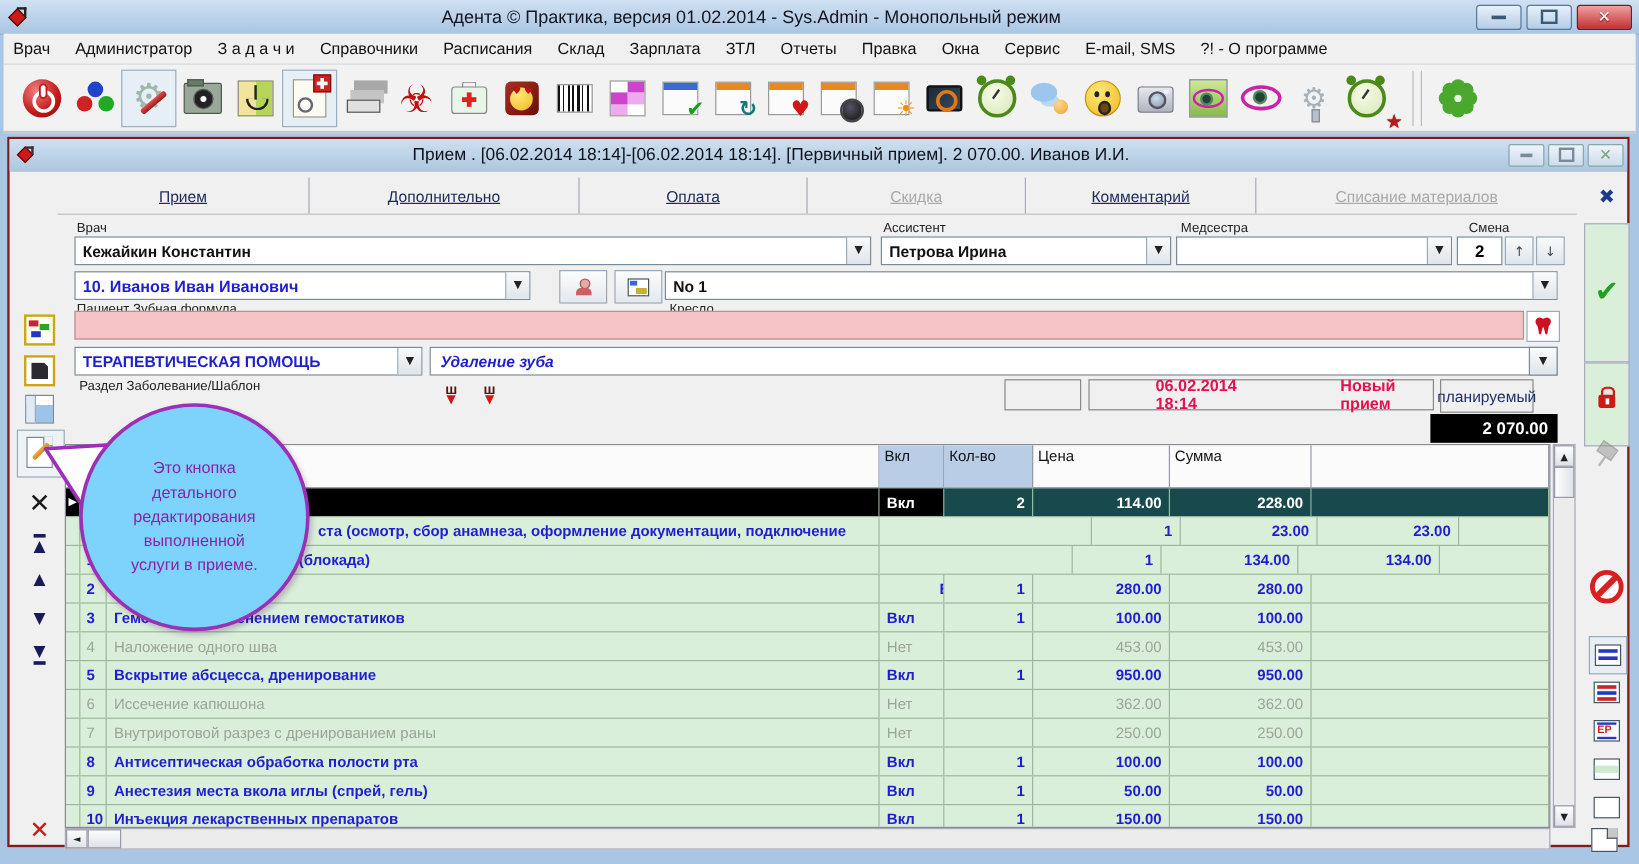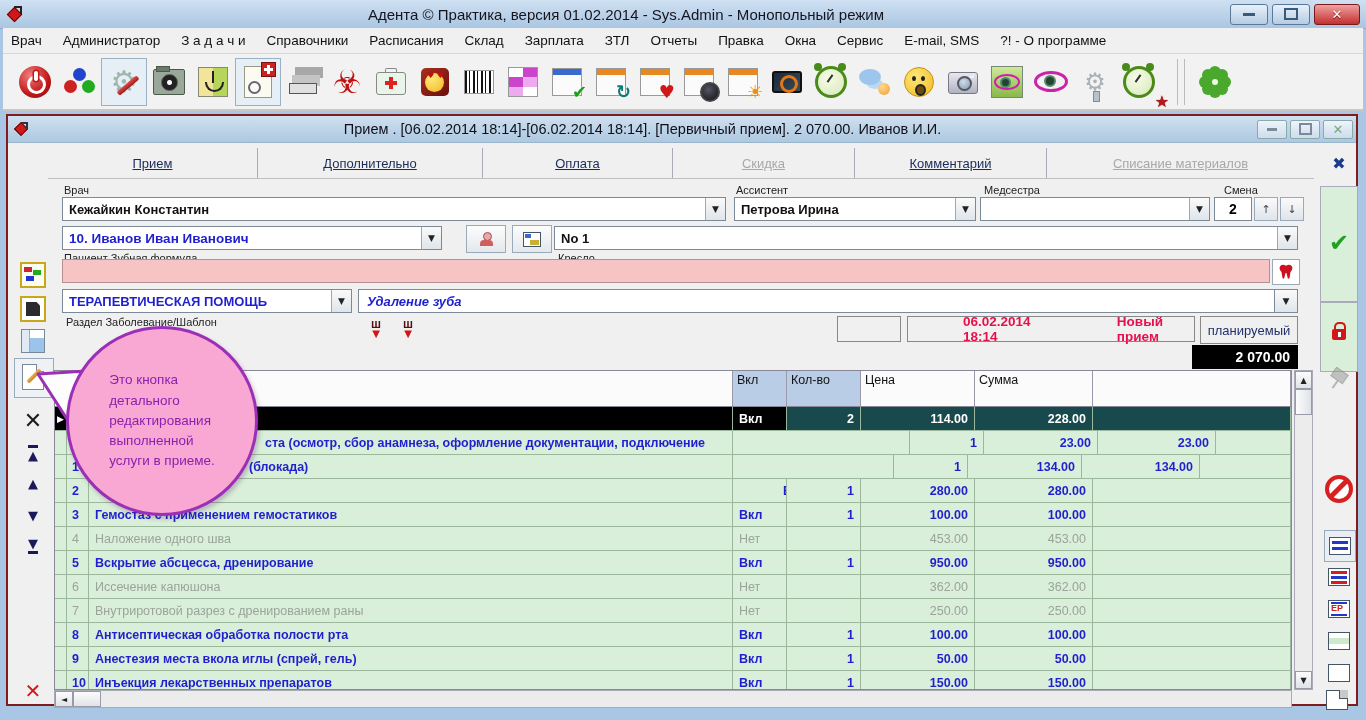--- a/index.html
+++ b/index.html
@@ -242,22 +242,22 @@
   .docic.folded{height:18px;}
   .docic.folded::before{content:"";position:absolute;right:-1px;top:-1px;width:8px;height:8px;background:#c8c8c8;border-left:1px solid #456;border-bottom:1px solid #456;}
   .rrail-ic{position:absolute;width:30px;height:30px;display:flex;align-items:center;justify-content:center;}
   .rrail-ic.pressedbox{border:1px solid #9ab;background:#e8eef4;}
   .i-pin{width:18px;height:20px;position:relative;opacity:0.55;}
   .i-pin::before{content:"";position:absolute;left:2px;top:1px;width:13px;height:9px;background:#9a9a9a;transform:rotate(35deg);border:1px solid #777;}
   .i-pin::after{content:"";position:absolute;left:4px;top:11px;width:2px;height:9px;background:#888;transform:rotate(35deg);}
 
   
   #tail-svg{position:absolute;left:18px;top:234px;width:160px;height:160px;z-index:5;}
-  #bubble{position:absolute;left:58px;top:210px;width:186px;height:184px;border-radius:50%;background:#f9a8d4;
-     border:3px solid #9b2fb5;z-index:6;display:flex;align-items:center;justify-content:center;
+  #bubble{position:absolute;left:58px;top:220px;width:186px;height:184px;border-radius:50%;background:#7dd3fc;
+     border:3px solid #9b2fb5;z-index:6;display:flex;align-items:center;justify-content:center;text-align:center;
      font-size:13.5px;color:#8b1fae;line-height:1.5;white-space:pre-line;box-shadow:2px 3px 4px rgba(80,20,90,0.25);}
 
   
   .railframe{position:absolute;border:1px solid #9ab;background:#eef2f6;}
 </style>
 </head>
 <body>
 
 <div id="app">
 
@@ -494,21 +494,21 @@
 
     <div class="lbl" style="left:58px;top:200px;">Раздел  Заболевание/Шаблон</div>
     <div class="shic" style="left:360px;top:204px;">ш<span class="ar glyph">▼</span></div>
     <div class="shic" style="left:392px;top:204px;">ш<span class="ar glyph">▼</span></div>
 
     <div class="plainbox" style="left:829px;top:200px;width:64px;height:26px;background:#f0f0f0;"></div>
     <div class="plainbox" id="date-box" style="left:899px;top:200px;width:288px;height:26px;background:#f0f0f0;">
       <span class="dt">06.02.2014 18:14</span>
       <span class="st">Новый прием</span>
     </div>
-    <div class="plainbox" id="plan-box" style="left:1192px;top:200px;width:98px;height:28px;">
+    <div class="plainbox" id="plan-box" style="left:1192px;top:200px;width:78px;height:28px;">
       <span>планируемый</span>
     </div>
 
     <div id="total-bar" style="left:1184px;top:229px;width:106px;height:24px;">2 070.00</div>
 
     <div id="grid">
       <div class="ghead" id="grid-head">
           <div class="hc w-marker"></div>
           <div class="hc w-num"></div>
           <div class="hc w-name"></div>

